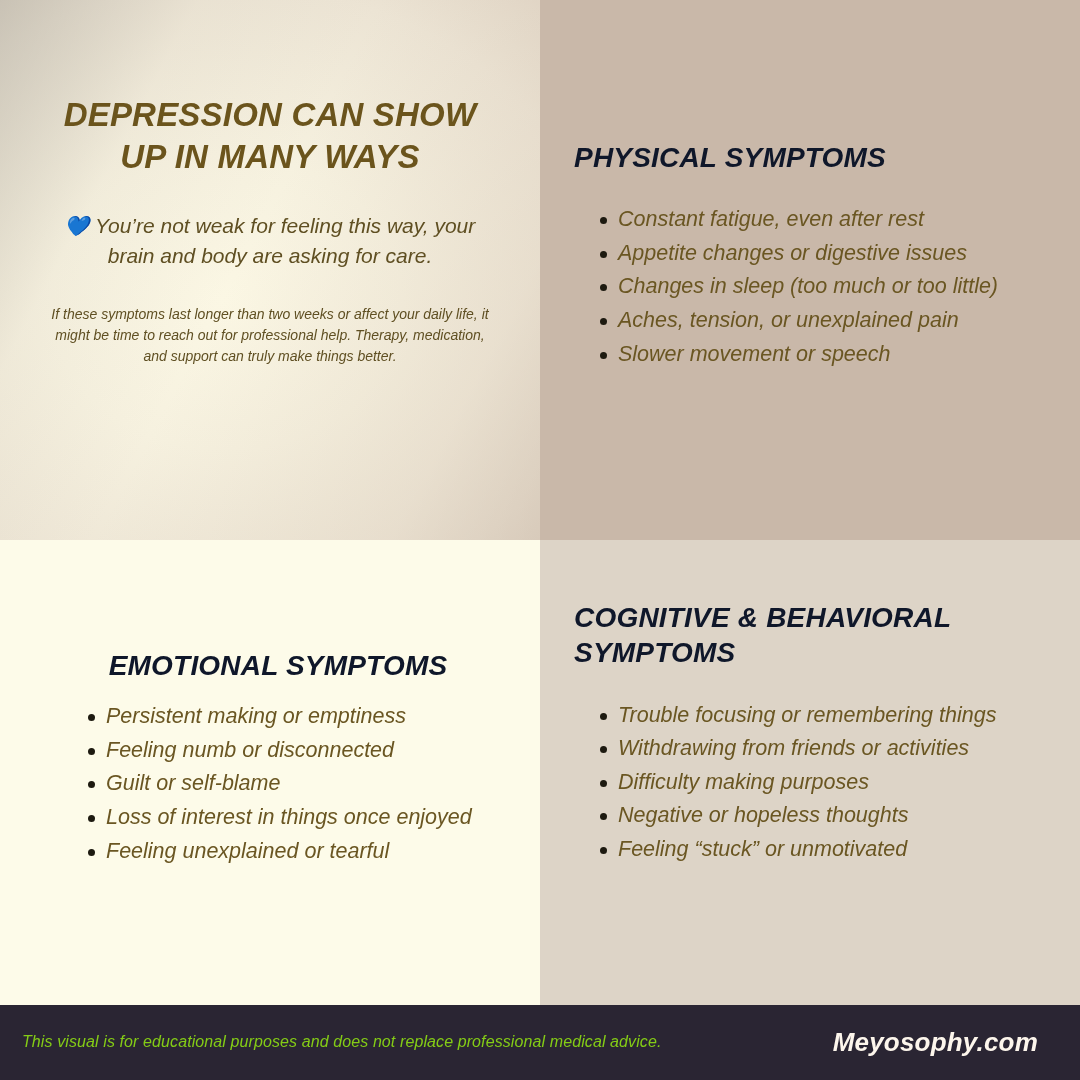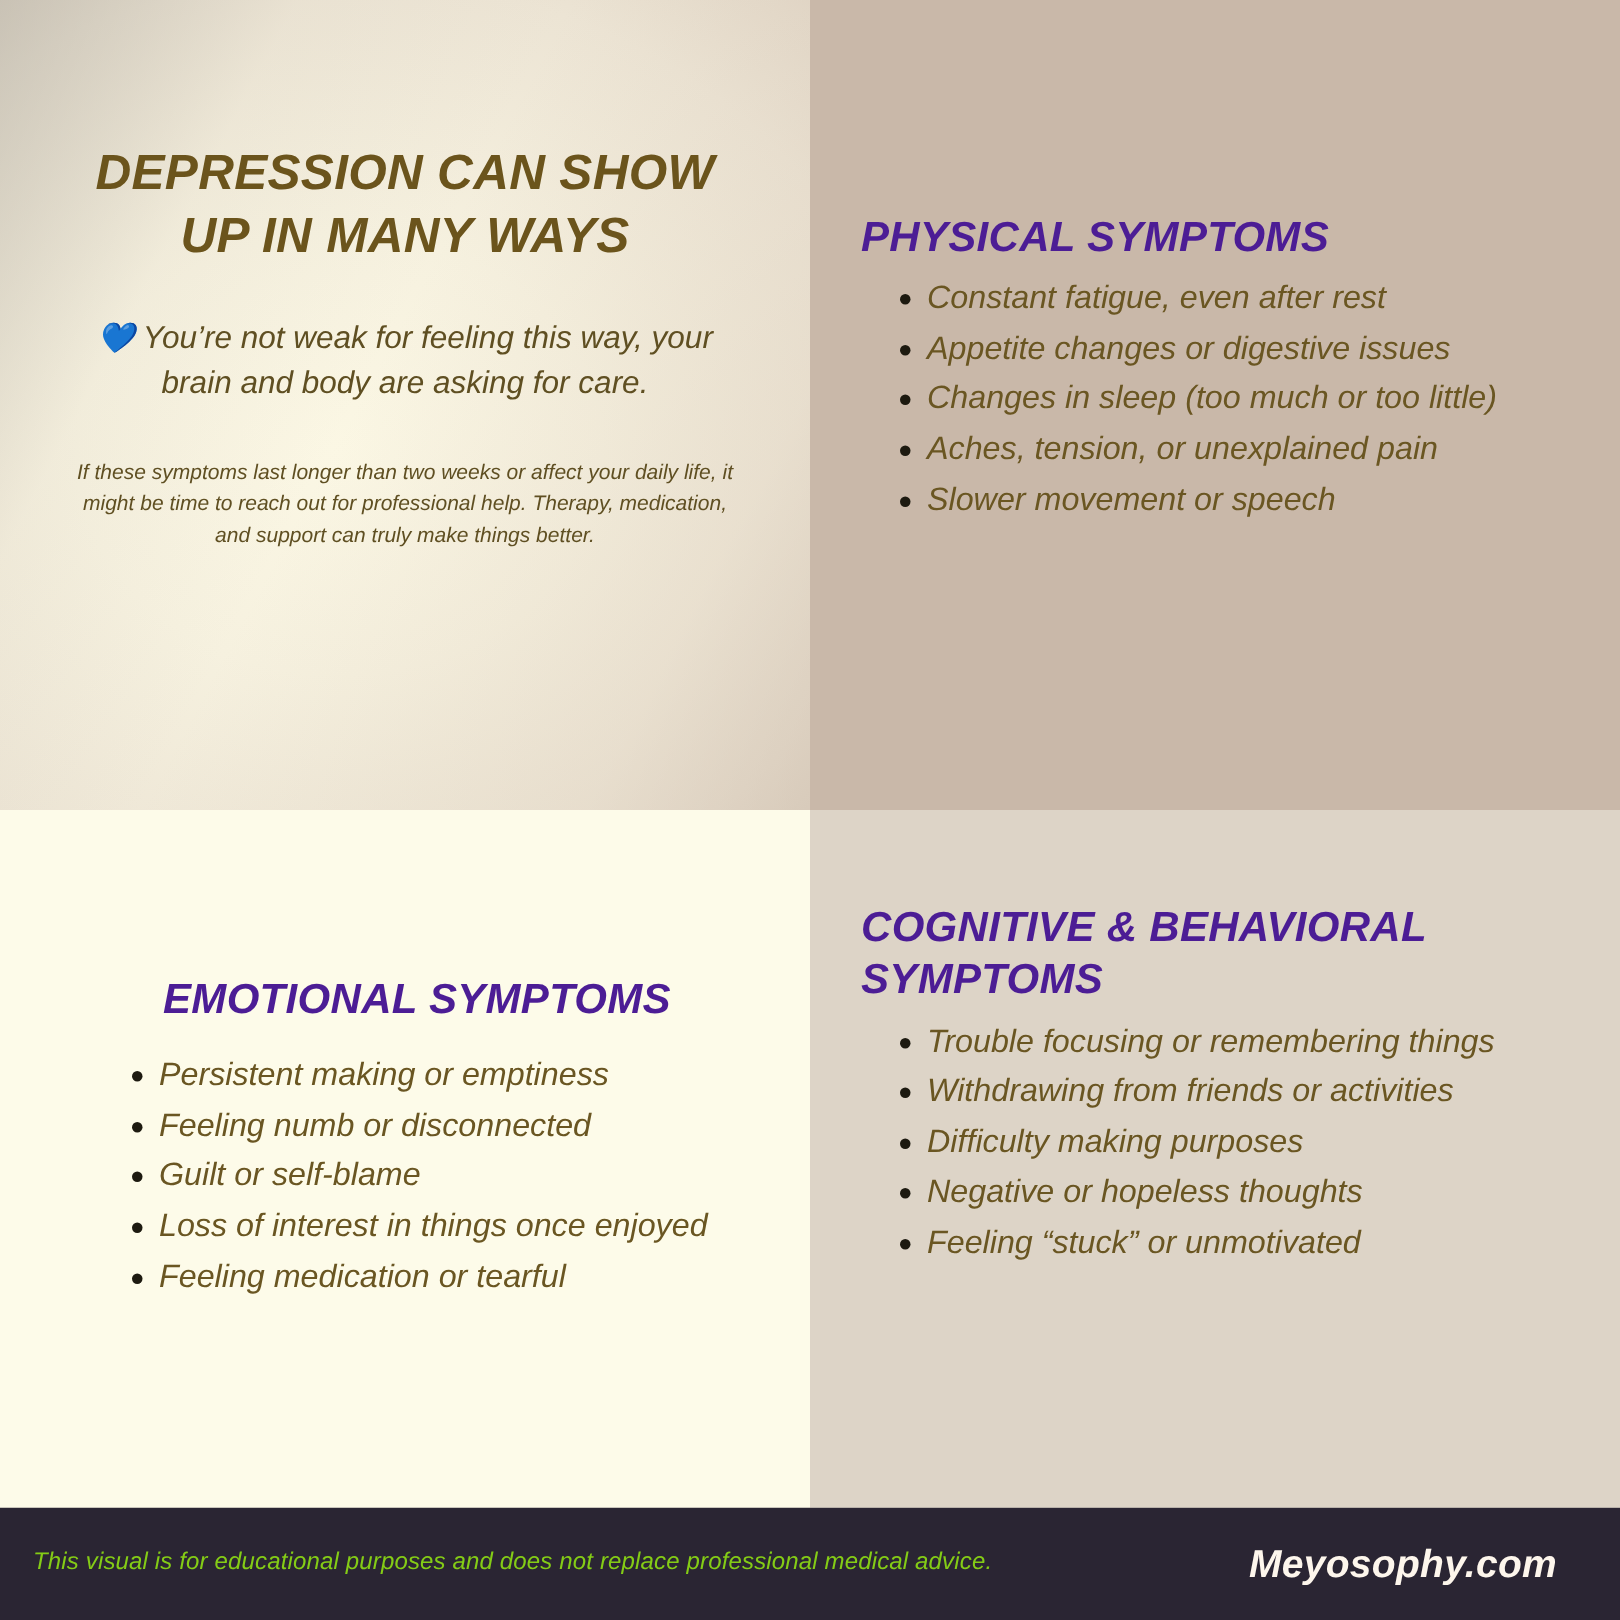--- a/index.html
+++ b/index.html
@@ -77,27 +77,27 @@
   
   .quad-physical .quad-inner  { padding:140px 34px 0 34px; }
   .quad-emotional .quad-inner { padding:108px 38px 0 38px;margin-left:16px; }
   .quad-cognitive .quad-inner { padding:60px 34px 0 34px; }
 
   .panel-title{
     font-size:28px;
     font-weight:bold;
     line-height:1.26;
     letter-spacing:.2px;
-    color:#4c1d95;
+    color:#0f172a;
     text-transform:uppercase;
   }
   .quad-emotional .panel-title{ text-align:center; }
 
   .symptom-list{
-    margin-top:8px;
+    margin-top:29px;
     list-style:none;
   }
   .symptom-list li{
     position:relative;
     padding-left:44px;
     font-size:21.5px;
     line-height:1.47;
     color:#6a5622;
     margin-bottom:2px;
   }
@@ -168,21 +168,21 @@
     </section>
 
     <section class="quad quad-emotional">
       <div class="quad-inner">
         <h2 class="panel-title">EMOTIONAL SYMPTOMS</h2>
         <ul class="symptom-list">
             <li>Persistent making or emptiness</li>
             <li>Feeling numb or disconnected</li>
             <li>Guilt or self-blame</li>
             <li>Loss of interest in things once enjoyed</li>
-            <li>Feeling medication or tearful</li>
+            <li>Feeling unexplained or tearful</li>
           </ul>
       </div>
     </section>
 
     <section class="quad quad-cognitive">
       <div class="quad-inner">
         <h2 class="panel-title">COGNITIVE &amp; BEHAVIORAL SYMPTOMS</h2>
         <ul class="symptom-list">
             <li>Trouble focusing or remembering things</li>
             <li>Withdrawing from friends or activities</li>

